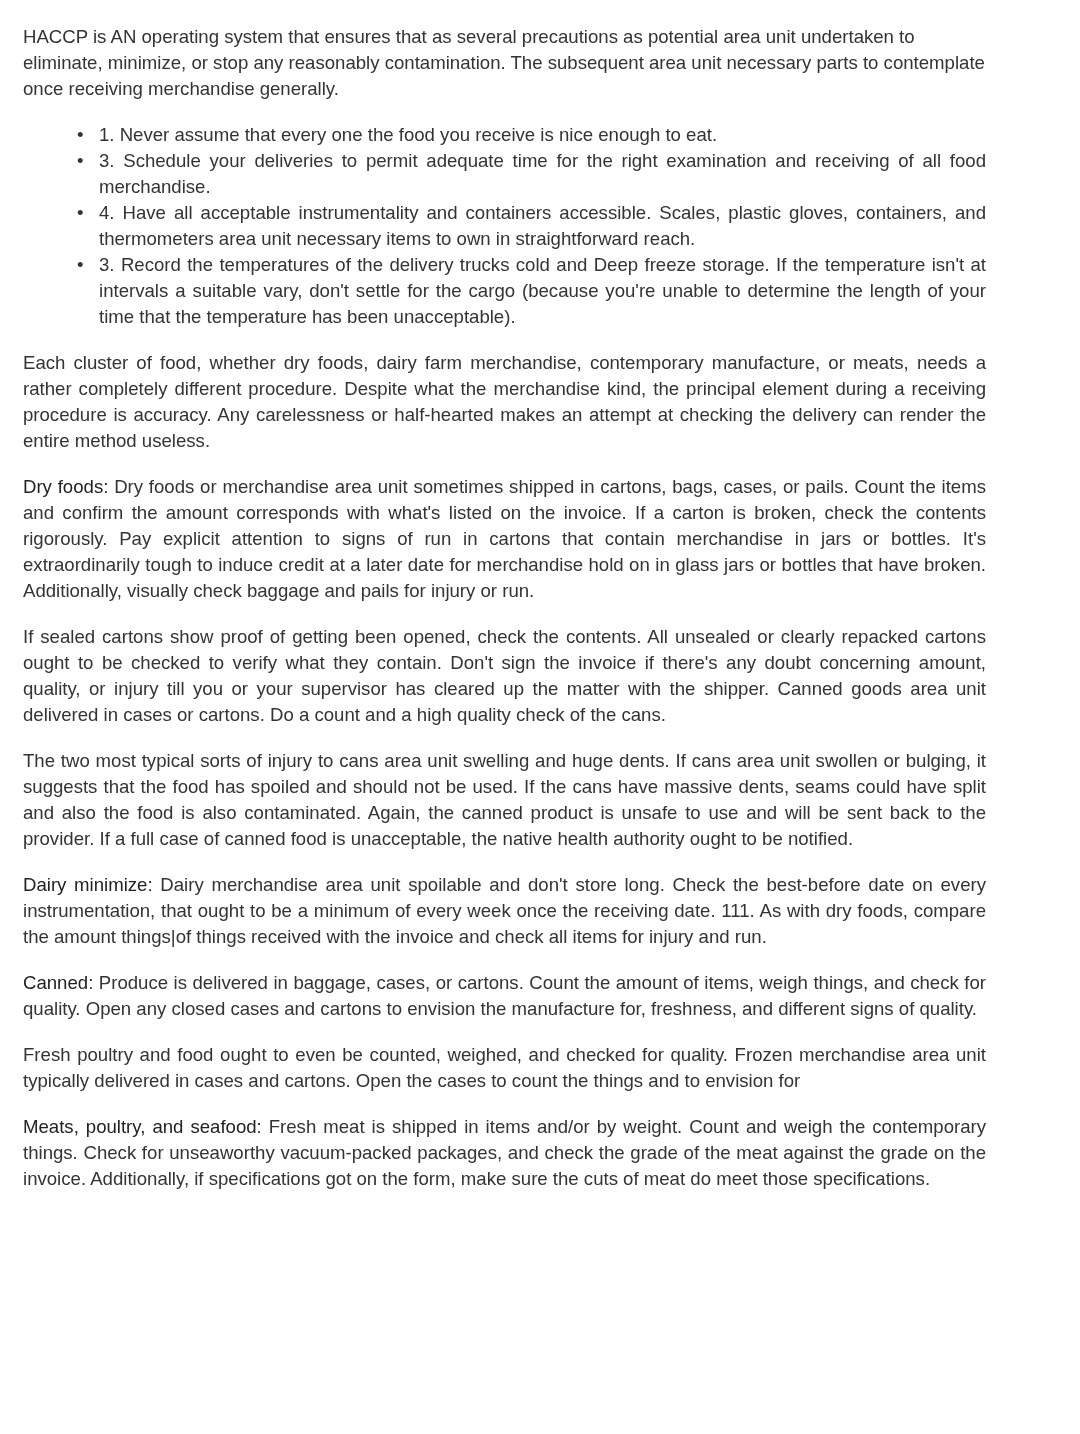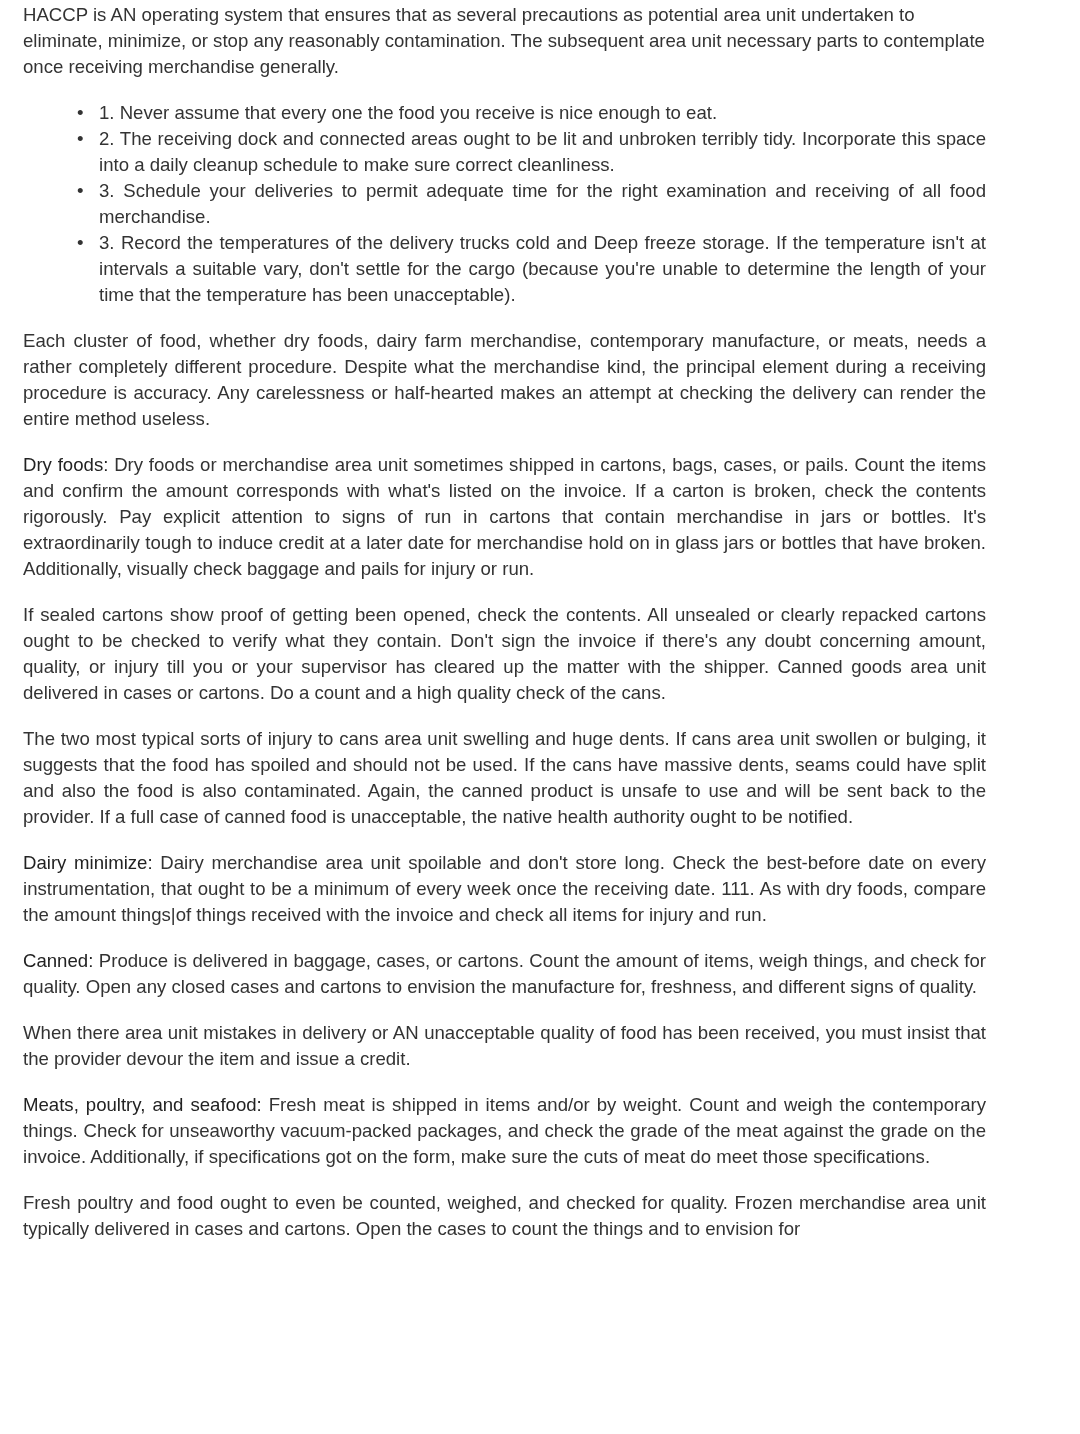--- a/index.html
+++ b/index.html
@@ -1,53 +1,52 @@
 <!DOCTYPE html>
 <html><head>
 <meta charset="utf-8">
 <style>
   html, body { margin: 0; padding: 0; background: #ffffff; }
   body { width: 1080px; height: 1434px; overflow: hidden; }
   .page {
-    position: absolute; left: 23px; top: 2px; width: 963px;
+    position: absolute; left: 23px; top: 24px; width: 963px;
     font-family: "Liberation Sans", "DejaVu Sans", sans-serif;
     font-size: 18.6px; line-height: 26px; color: #333333;
   }
   p { margin: 0 0 20px 0; text-align: justify; }
   p.intro { text-align: left; margin-bottom: 20px; }
   ul { margin: 0 0 20px 0; padding: 0 0 0 40px; list-style: none; }
   ul li { position: relative; text-align: justify; margin-left: 36px; }
   ul li::before {
     content: "•"; position: absolute; left: -22px; top: 0; color: #333;
   }
   strong { font-weight: normal; color: #222; }
 </style>
 </head>
 <body>
 
 <div class="page">
   <p class="intro">HACCP is AN operating system that ensures that as several precautions as potential area unit undertaken to eliminate, minimize, or stop any reasonably contamination. The subsequent area unit necessary parts to contemplate once receiving merchandise generally.</p>
 
   <ul>
     <li>1. Never assume that every one the food you receive is nice enough to eat.</li>
-    <li>2. The receiving dock and connected areas ought to be lit and unbroken terribly tidy. Incorporate this space into a daily cleanup schedule to make sure correct cleanliness.</li>
     <li>3. Schedule your deliveries to permit adequate time for the right examination and receiving of all food merchandise.</li>
+    <li>4. Have all acceptable instrumentality and containers accessible. Scales, plastic gloves, containers, and thermometers area unit necessary items to own in straightforward reach.</li>
     <li>3. Record the temperatures of the delivery trucks cold and Deep freeze storage. If the temperature isn't at intervals a suitable vary, don't settle for the cargo (because you're unable to determine the length of your time that the temperature has been unacceptable).</li>
   </ul>
 
   <p>Each cluster of food, whether dry foods, dairy farm merchandise, contemporary manufacture, or meats, needs a rather completely different procedure. Despite what the merchandise kind, the principal element during a receiving procedure is accuracy. Any carelessness or half-hearted makes an attempt at checking the delivery can render the entire method useless.</p>
 
   <p><strong>Dry foods:</strong><span> Dry foods or merchandise area unit sometimes shipped in cartons, bags, cases, or pails. Count the items and confirm the amount corresponds with what's listed on the invoice. If a carton is broken, check the contents rigorously. Pay explicit attention to signs of run in cartons that contain merchandise in jars or bottles. It's extraordinarily tough to induce credit at a later date for merchandise hold on in glass jars or bottles that have broken. Additionally, visually check baggage and pails for injury or run.</span></p>
 
   <p>If sealed cartons show proof of getting been opened, check the contents. All unsealed or clearly repacked cartons ought to be checked to verify what they contain. Don't sign the invoice if there's any doubt concerning amount, quality, or injury till you or your supervisor has cleared up the matter with the shipper. Canned goods area unit delivered in cases or cartons. Do a count and a high quality check of the cans.</p>
 
   <p>The two most typical sorts of injury to cans area unit swelling and huge dents. If cans area unit swollen or bulging, it suggests that the food has spoiled and should not be used. If the cans have massive dents, seams could have split and also the food is also contaminated. Again, the canned product is unsafe to use and will be sent back to the provider. If a full case of canned food is unacceptable, the native health authority ought to be notified.</p>
 
   <p><strong>Dairy minimize:</strong><span> Dairy merchandise area unit spoilable and don't store long. Check the best-before date on every instrumentation, that ought to be a minimum of every week once the receiving date. 111. As with dry foods, compare the amount things|of things received with the invoice and check all items for injury and run.</span></p>
 
   <p><strong>Canned:</strong><span> Produce is delivered in baggage, cases, or cartons. Count the amount of items, weigh things, and check for quality. Open any closed cases and cartons to envision the manufacture for, freshness, and different signs of quality.</span></p>
 
-  <p>When there area unit mistakes in delivery or AN unacceptable quality of food has been received, you must insist that the provider devour the item and issue a credit.</p>
+
+  <p>Fresh poultry and food ought to even be counted, weighed, and checked for quality. Frozen merchandise area unit typically delivered in cases and cartons. Open the cases to count the things and to envision for</p>
 
   <p><strong>Meats, poultry, and seafood:</strong><span> Fresh meat is shipped in items and/or by weight. Count and weigh the contemporary things. Check for unseaworthy vacuum-packed packages, and check the grade of the meat against the grade on the invoice. Additionally, if specifications got on the form, make sure the cuts of meat do meet those specifications.</span></p>
-
-  <p>Fresh poultry and food ought to even be counted, weighed, and checked for quality. Frozen merchandise area unit typically delivered in cases and cartons. Open the cases to count the things and to envision for</p>
 </div>
 
 </body></html>

